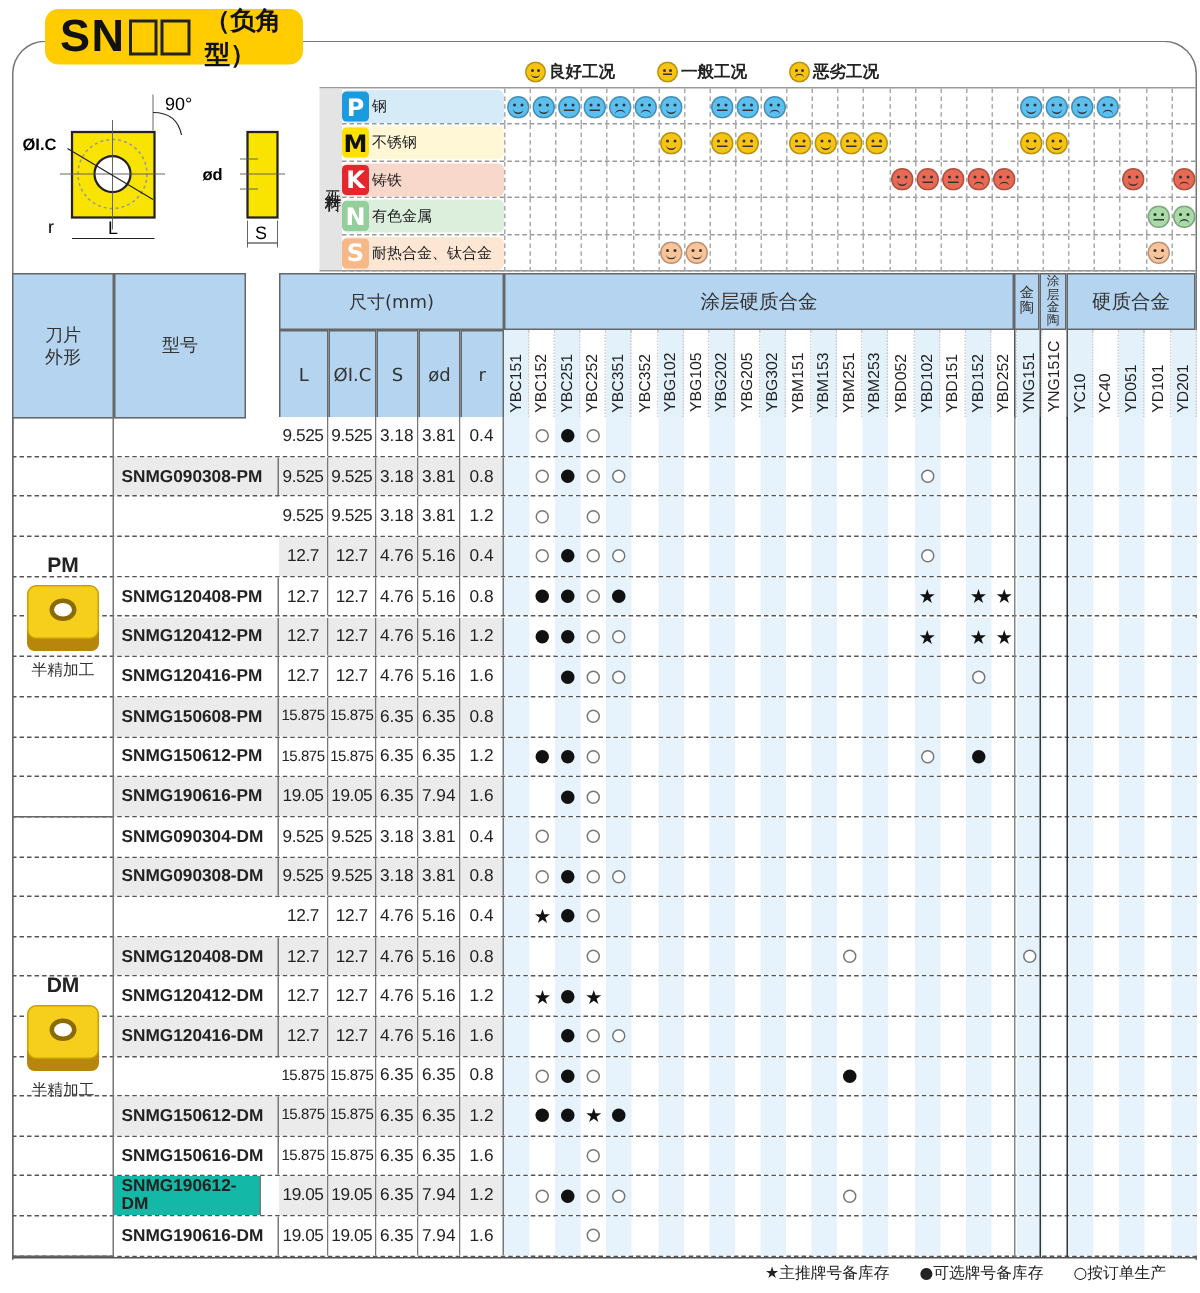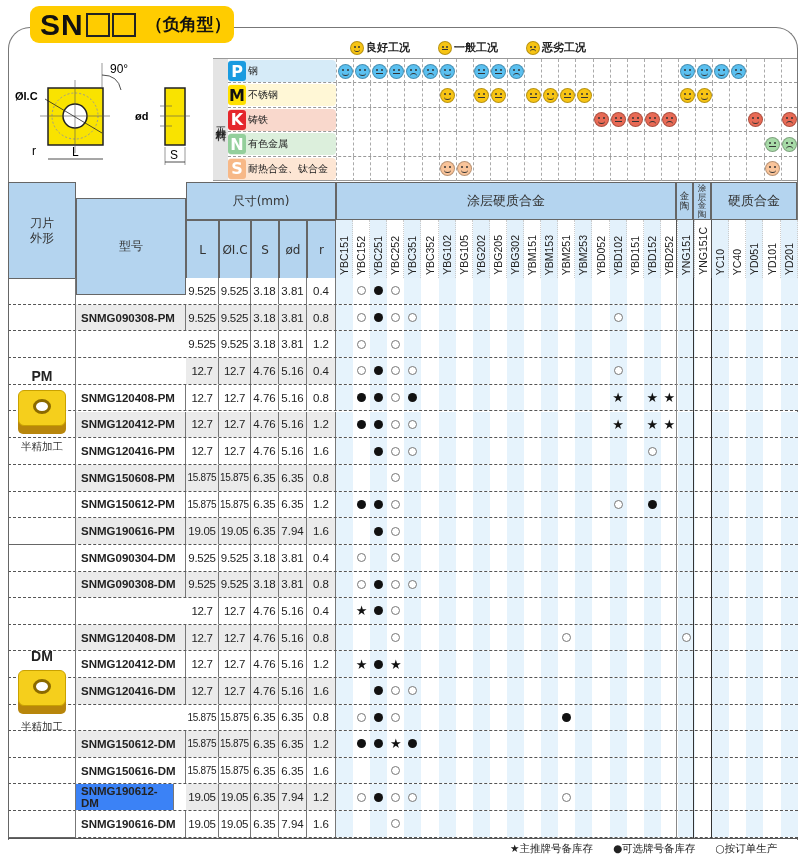--- a/index.html
+++ b/index.html
@@ -1,18 +1,18 @@
 <!DOCTYPE html>
 <html><head>
 <meta charset="utf-8">
 <style>
 *{box-sizing:border-box;margin:0;padding:0}
 body{width:800px;height:862px;background:#fff;font-family:"Liberation Sans","DejaVu Sans",sans-serif;position:relative;overflow:hidden;color:#222}
 .frame{position:absolute;left:8px;top:27px;width:790px;height:813px;border:1.5px solid #777;border-radius:22px 22px 0 0;border-bottom:none}
-.badge{position:absolute;left:30px;top:6px;width:204px;height:37px;background:#ffcc00;border-radius:9px;display:flex;align-items:center;padding-left:10px}
+.badge{position:absolute;left:30px;top:6px;width:172px;height:37px;background:#ffcc00;border-radius:9px;display:flex;align-items:center;padding-left:10px}
 .badge .sn{font-weight:bold;font-size:30px;letter-spacing:1px;color:#111}
 .badge .box{display:inline-block;width:24px;height:24px;border:2px solid #222;margin-left:2px;background:#ffcc00}
 .badge .neg{font-size:17px;font-weight:bold;margin-left:10px;color:#111;font-family:"DejaVu Sans",sans-serif}
 .legend{position:absolute;top:40px;left:350px;display:flex;gap:28px;font-size:11px;font-weight:bold;font-family:"DejaVu Sans",sans-serif}
 .legend .it{display:flex;align-items:center;gap:2px}
 .face{display:inline-block;width:14px;height:14px;border-radius:50%;position:relative;border:1px solid rgba(0,0,0,.25)}
 .face::before,.face::after{content:"";position:absolute;top:4px;width:2px;height:2px;background:#333;border-radius:50%}
 .face::before{left:3px}.face::after{right:3px}
 .face i{position:absolute;left:3px;right:3px;height:4px;bottom:2px}
 .face.good i{border-bottom:1.5px solid #333;border-radius:0 0 5px 5px}
@@ -412,21 +412,21 @@
           <i></i>
         </span>
       </div>
       <div class="mcell" style="left: 552.6px;"></div>
     </div>
   </div>
 
 <div class="tbl" id="tbl" style="height:660px">
   <div class="hcell" style="left:0;top:0;width:68px;height:97px;white-space:pre-line;line-height:1.25">刀片
 外形</div>
-  <div class="hcell" style="left:68px;top:16px;width:110px;height:97px">型号</div>
+  <div class="hcell" style="left:68px;top:0;width:88px;height:97px">型号</div>
   <div class="hcell" style="left:178px;top:0;width:150px;height:38px">尺寸(mm)</div>
   <div class="hcell" style="left:178px;top:38px;width:33px;height:59px">L</div>
   <div class="hcell" style="left:211px;top:38px;width:32px;height:59px">ØI.C</div>
   <div class="hcell" style="left:243px;top:38px;width:28px;height:59px">S</div>
   <div class="hcell" style="left:271px;top:38px;width:28px;height:59px">ød</div>
   <div class="hcell" style="left:299px;top:38px;width:29px;height:59px">r</div>
   <div class="hcell" style="left:328px;top:0;width:340px;height:38px;font-size:13px">涂层硬质合金</div>
   <div class="hcell" style="left:668px;top:0;width:17px;height:38px;font-size:9.5px;line-height:1.05;padding:0 2px;word-break:break-all">金陶</div>
   <div class="hcell" style="left:685px;top:0;width:18px;height:38px;font-size:8.5px;line-height:1;padding:0 2px;word-break:break-all">涂层金陶</div>
   <div class="hcell" style="left:703px;top:0;width:86px;height:38px;font-size:13px">硬质合金</div>
@@ -1410,21 +1410,21 @@
       <div class="gstripe " style="left:618.7px"></div>
       <div class="gstripe o" style="left:635.8px"></div>
       <div class="gstripe " style="left:652.9000000000001px"></div>
       <div class="gstripe o" style="left:670px"></div>
       <div class="gstripe " style="left:687.1px"></div>
       <div class="gstripe o" style="left:704.2px"></div>
       <div class="gstripe " style="left:721.3px"></div>
       <div class="gstripe o" style="left:738.4000000000001px"></div>
       <div class="gstripe " style="left:755.5px"></div>
       <div class="gstripe o" style="left:772.6px"></div>
-      <div class="cell model" style="left:68px;width:98px;background:#3b82f6">SNMG190612-DM</div>
+      <div class="cell model" style="left:68px;width:98px;background:#14b8a6">SNMG190612-DM</div>
       <div class="cell" style="left:178px;width:33px;background:#ebebeb;font-size:11.5px;letter-spacing:-0.3px">19.05</div>
       <div class="cell" style="left:211px;width:32px;background:#ebebeb;font-size:11.5px;letter-spacing:-0.3px">19.05</div>
       <div class="cell" style="left:243px;width:28px;background:#ebebeb">6.35</div>
       <div class="cell" style="left:271px;width:28px;background:#ebebeb">7.94</div>
       <div class="cell" style="left:299px;width:29px;background:#ebebeb">1.2</div>
       <div class="mark" style="left:345.1px">
         <span class="m-o"></span>
       </div>
       <div class="mark" style="left:362.2px">
         <span class="m-f"></span>

